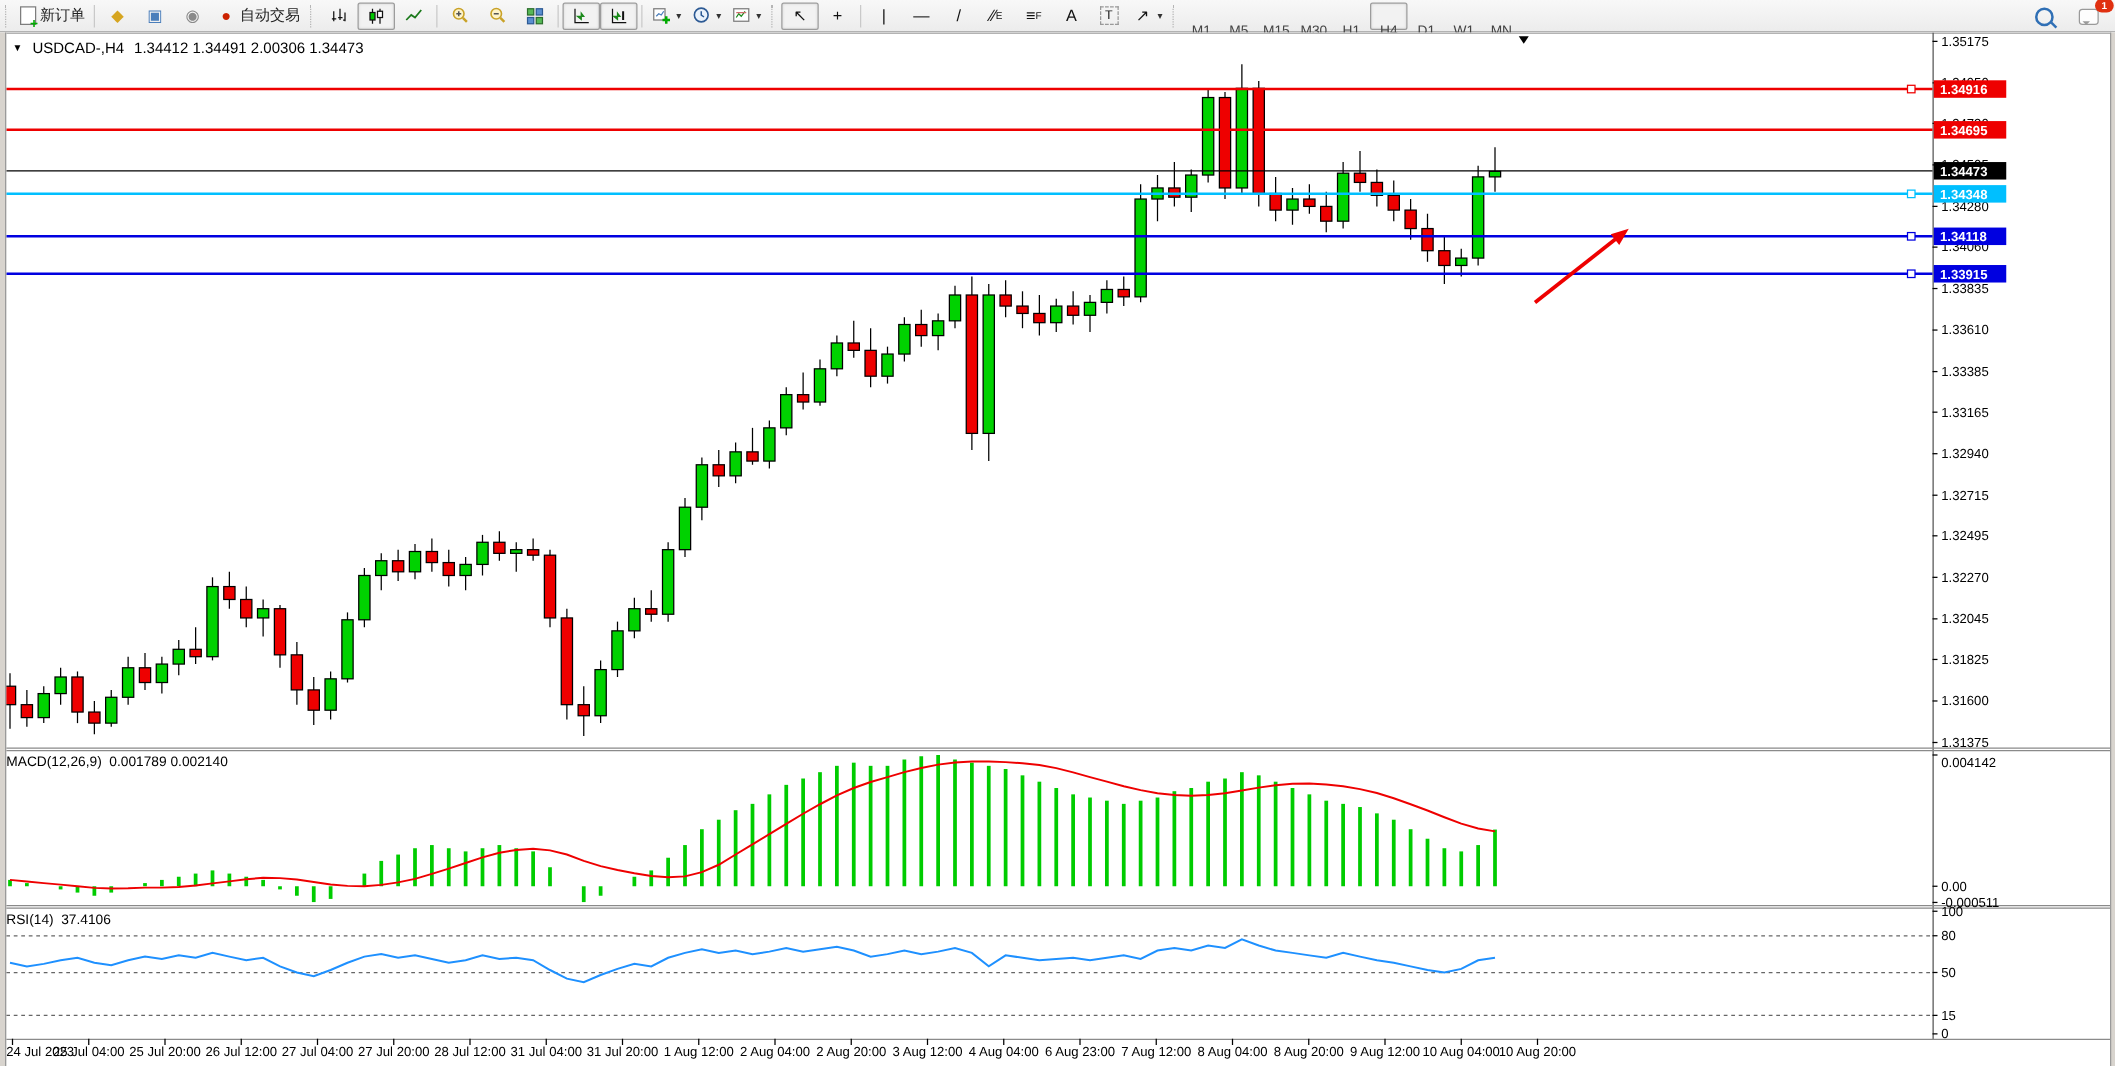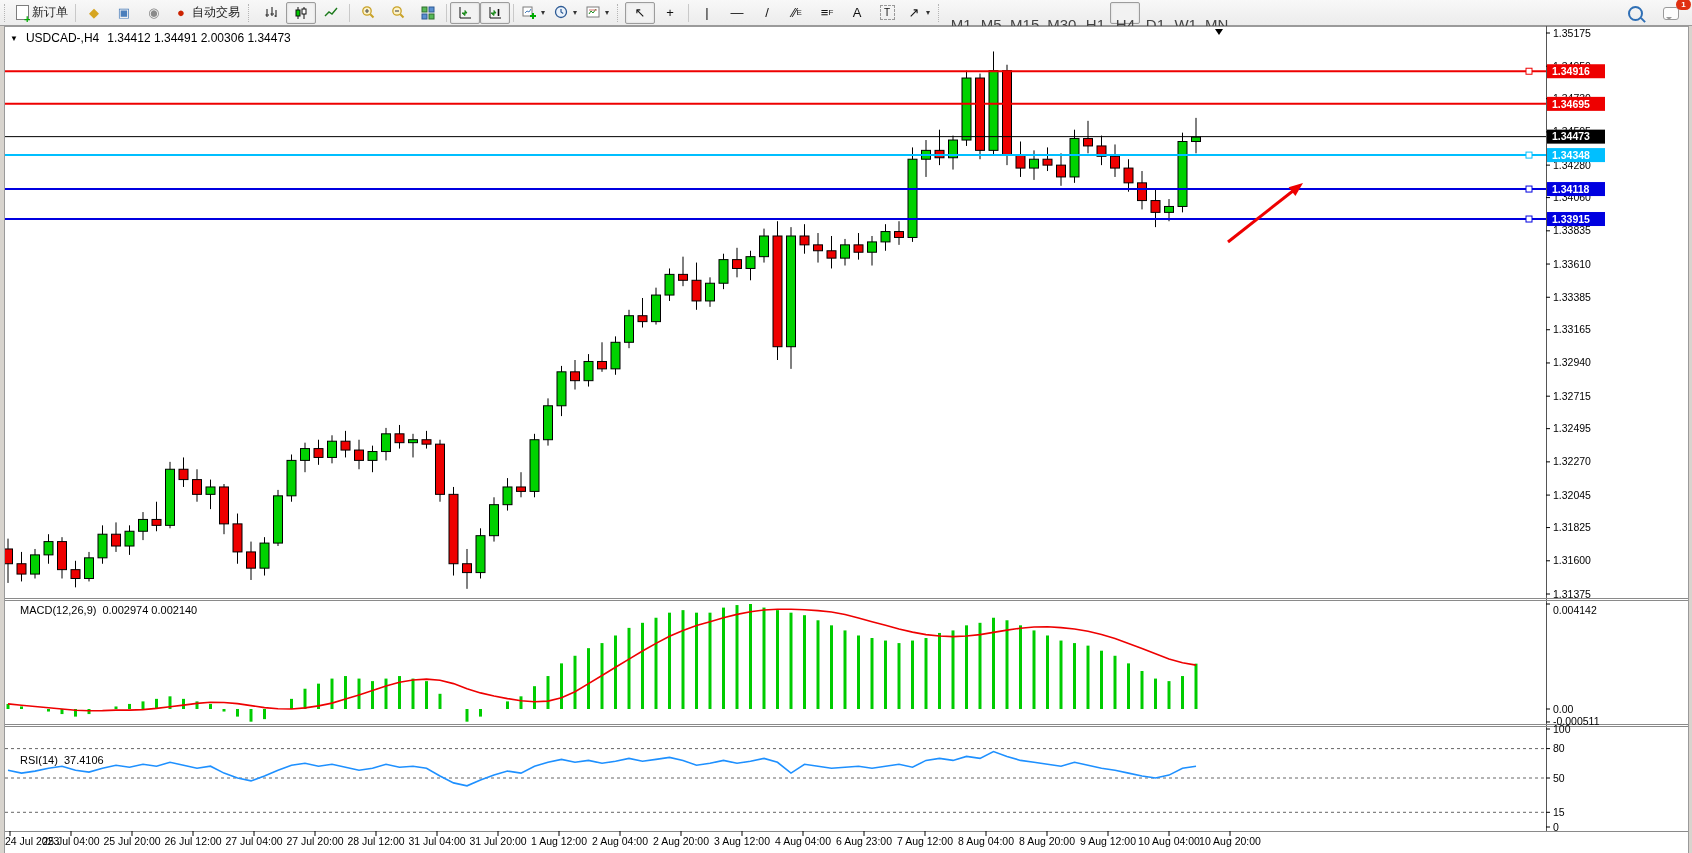--- a/index.html
+++ b/index.html
@@ -6,21 +6,21 @@
   #screen{position:relative;width:1692px;height:853px;background:#fff;overflow:hidden;}
   
   #toolbar{position:absolute;left:0;top:0;width:1692px;height:26px;background:linear-gradient(#f8f8f8,#ececec);
            border-bottom:1px solid #9a9a9a;display:flex;align-items:center;box-sizing:border-box;font-size:12px;color:#333;}
   .grip{width:5px;height:18px;border-left:1px dotted #b5b5b5;margin:0 2px 0 4px;}
   .sep{width:1px;height:18px;background:#c9c9c9;margin:0 3px;}
   .btn{height:20px;min-width:22px;padding:0 3px;display:flex;align-items:center;justify-content:center;
        border:1px solid transparent;border-radius:2px;gap:3px;cursor:default;}
   .btn.pressed{border:1px solid #9c9c9c;background:#f2f2f2;box-shadow:inset 0 0 2px #ccc;}
   .btn .lbl{font-size:12px;color:#222;white-space:nowrap;}
-  .tf .lbl{font-size:15px;color:#444;margin-top:24px;}
+  .tf .lbl{font-size:11px;color:#444;margin-top:24px;}
   .ticon{width:16px;height:16px;display:flex;align-items:center;justify-content:center;font-size:13px;line-height:16px;}
   .dd{font-size:8px;color:#333;margin-left:1px;}
   .glyph-gold{color:#d6a520;} .glyph-blue{color:#4a7ebb;} .glyph-gray{color:#8a8a8a;}
   .glyph-red{color:#cc2200;} .glyph-black{color:#111;}
   .tool-sub{font-size:8px;vertical-align:sub;}
   #tb-right{position:absolute;right:6px;top:0;height:26px;display:flex;align-items:center;gap:6px;}
   .mag{position:relative;width:11px;height:11px;border:2px solid #2f6fb5;border-radius:50%;}
   .mag:after{content:"";position:absolute;width:6px;height:2px;background:#2f6fb5;transform:rotate(45deg);right:-5px;bottom:-2px;}
   .bubble{position:relative;width:14px;height:11px;border:1.5px solid #9a9a9a;border-radius:3px;background:#fdfdfd;}
   .bubble:after{content:"";position:absolute;left:2px;bottom:-4px;border:3px solid transparent;border-top-color:#9a9a9a;}
@@ -30,23 +30,23 @@
   .doc-ic i{position:absolute;right:-4px;bottom:-4px;width:8px;height:8px;font-style:normal;color:#0a0;
             font-size:11px;font-weight:bold;line-height:8px;}
   .mini{display:block;}
   
   #chart-region{position:absolute;left:0;top:26px;width:1692px;height:827px;background:#fff;}
   .win-edge{position:absolute;top:0;height:827px;background:#d8d4ce;}
   #edge-l{left:0;width:4px;border-right:1px solid #9a9a9a;}
   #edge-r{right:0;width:3px;border-left:1px solid #9a9a9a;}
   #chart-title{position:absolute;left:10px;top:5px;font-size:12px;color:#000;display:flex;gap:8px;align-items:center;z-index:5;}
   #chart-title .tri{font-size:8px;}
-  .pane-label{position:absolute;left:20px;font-size:11px;color:#000;z-index:5;display:flex;gap:6px;}
+  .pane-label{position:absolute;left:5px;font-size:11px;color:#000;z-index:5;display:flex;gap:6px;}
   #macd-label{top:578px;}
-  #rsi-label{top:704px;margin-top:24px;}
+  #rsi-label{top:704px;}
   #chart-svg{position:absolute;left:0;top:0;}
   svg text{font-family:"Liberation Sans",sans-serif;}
 </style>
 </head>
 <body>
 
 <div id="screen">
 
   <div id="toolbar">
     <span class="grip"></span>
@@ -683,20 +683,20 @@
       </svg>
     <div class="win-edge" id="edge-l"></div>
     <div class="win-edge" id="edge-r"></div>
     <div id="chart-title">
       <span class="tri">▼</span>
       <span>USDCAD-,H4</span>
       <span>1.34412 1.34491 2.00306 1.34473</span>
     </div>
     <div class="pane-label" id="macd-label">
       <span>MACD(12,26,9)</span>
-        <span>0.002974 0.002140</span>
+        <span>0.001789 0.002140</span>
     </div>
     <div class="pane-label" id="rsi-label">
       <span>RSI(14)</span>
         <span>37.4106</span>
     </div>
   </div>
 </div>
 
 </body></html>

